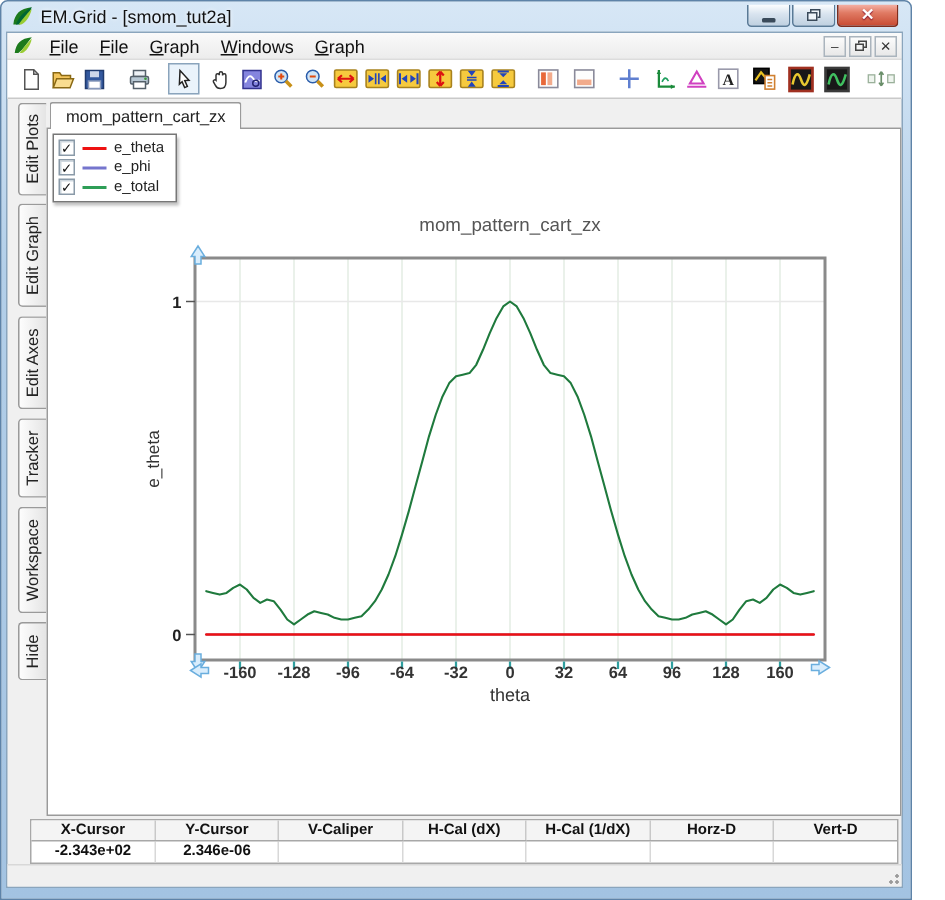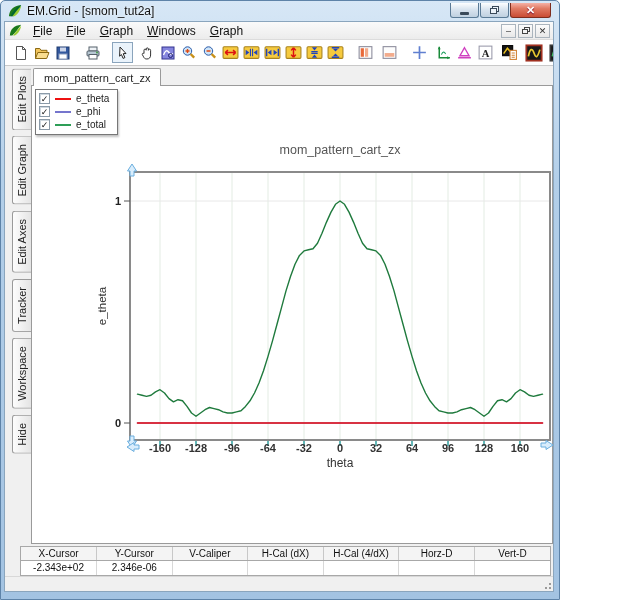--- a/index.html
+++ b/index.html
@@ -1,17 +1,17 @@
 <!DOCTYPE html>
 <html><head>
 <meta charset="utf-8">
 <style>
   * { margin:0; padding:0; box-sizing:border-box; }
   html,body { width:630px; height:600px; font-family:"Liberation Sans", sans-serif; }
-  .window { position:relative; width:560px; height:600px;
+  .window { position:relative; width:608px; height:600px;
     background:linear-gradient(#d7e7f6,#b3cfe9 30%,#a3c3e2); overflow:hidden;
     border:1px solid #5e83a8; border-radius:5px 5px 0 0; }
 
   
   .titlebar { position:absolute; left:0; top:0; right:0; height:20px; display:flex; align-items:center; }
   .app-icon { width:14px; height:14px; margin:0 5px 0 7px; }
   .title-text { font-size:12px; color:#111; text-shadow:0 0 3px #fff; }
   .win-btns { position:absolute; right:8px; top:2px; display:flex; }
   .wbtn { width:29px; height:15px; border:1px solid #5a7a96; border-top:none; display:flex;
     align-items:center; justify-content:center;
@@ -70,23 +70,23 @@
     box-shadow:1px 2px 2px rgba(0,0,0,.25); padding:2px 8px 3px 3px; }
   .leg-row { display:flex; align-items:center; height:13px; gap:5px; }
   .cbx { width:11px; height:11px; border:1px solid #8a9aa8; background:#fff; font-size:9px; line-height:10px;
     text-align:center; color:#111; box-shadow:inset 1px 1px 0 #cfd8df; }
   .leg-line { width:16px; height:2px; }
   .leg-lbl { font-size:10px; color:#222; }
 
   
   .status-table-wrap { height:30px; margin:2px 2px 0 15px; background:#fff; border:1px solid #a8a8a8; }
   table.status { width:100%; height:100%; border-collapse:collapse; table-layout:fixed; }
-  table.status th { font-size:10px; font-weight:normal; color:#111; background:#f4f4f4;
+  table.status th { font-size:10px; font-weight:bold; color:#111; background:#f4f4f4;
     border-right:1px solid #c8c8c8; border-bottom:1px solid #a8a8a8; height:13px; }
-  table.status td { font-size:10px; color:#111; text-align:center; border-right:1px solid #d8d8d8; }
+  table.status td { font-size:10px; color:#111; text-align:center; border-right:1px solid #d8d8d8;font-weight:bold; }
   table.status th:last-child, table.status td:last-child { border-right:none; }
 
   
   .statusbar { height:15px; background:#f0f0f0; border-top:1px solid #d8d8d8; position:relative; }
   .grip { position:absolute; right:1px; bottom:1px; width:10px; height:10px;
     background:
       radial-gradient(circle at 8px 8px, #9a9a9a 1px, transparent 1.4px),
       radial-gradient(circle at 8px 4px, #9a9a9a 1px, transparent 1.4px),
       radial-gradient(circle at 4px 8px, #9a9a9a 1px, transparent 1.4px); }
 </style>
@@ -416,21 +416,21 @@
     </div>
 
     <div class="status-table-wrap">
       <table class="status">
         <tbody>
             <tr>
           <th>X-Cursor</th>
           <th>Y-Cursor</th>
           <th>V-Caliper</th>
           <th>H-Cal (dX)</th>
-          <th>H-Cal (4/dX)</th>
+          <th>H-Cal (1/dX)</th>
           <th>Horz-D</th>
           <th>Vert-D</th>
         </tr>
         <tr>
           <td>-2.343e+02</td>
           <td>2.346e-06</td>
           <td></td>
           <td></td>
           <td></td>
           <td></td>

